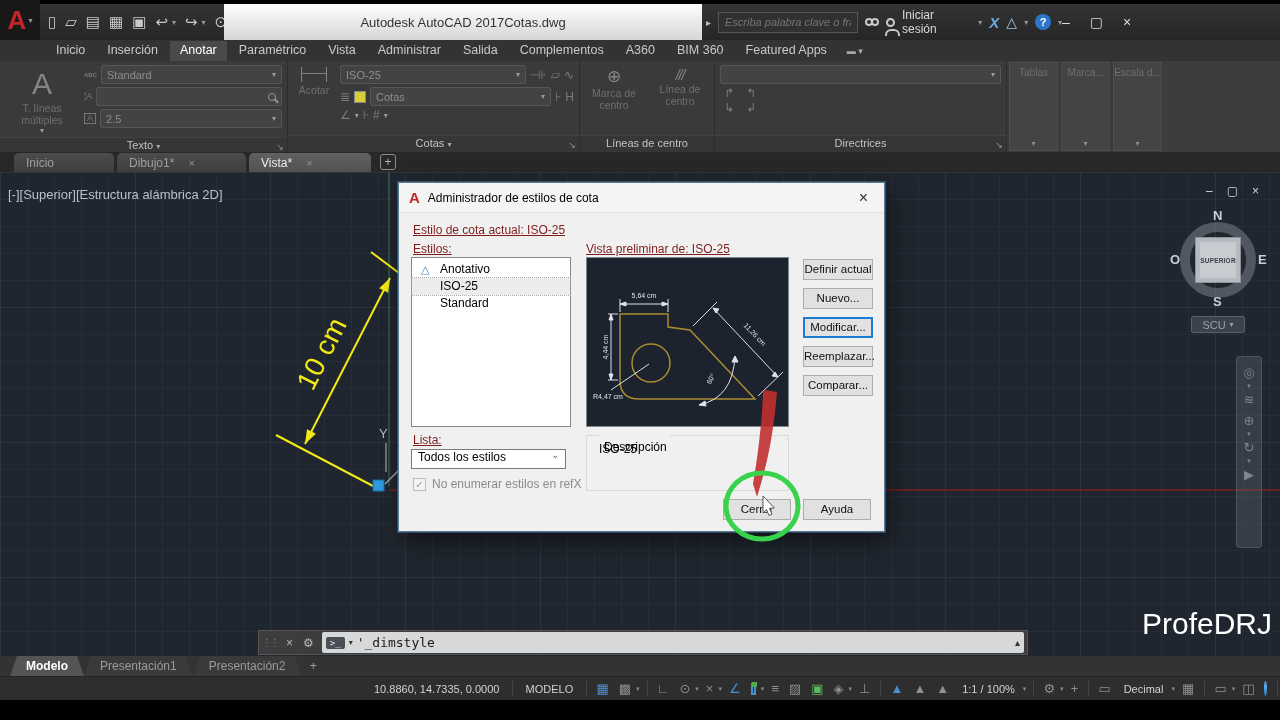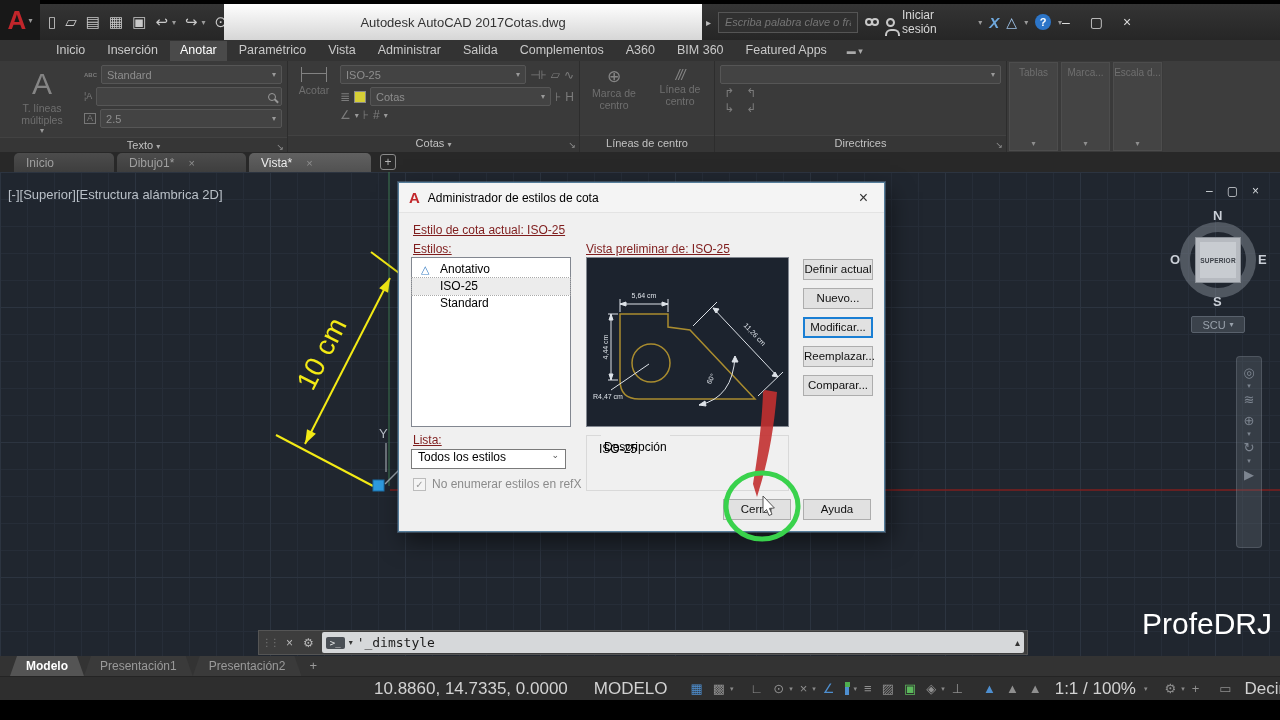--- a/index.html
+++ b/index.html
@@ -157,21 +157,21 @@
   #layouttabs { position:absolute; left:0; top:656px; width:1280px; height:20px; background:#333;
     display:flex; align-items:stretch; padding-left:10px; }
   .ltab { padding:0 16px; font-size:12px; color:#9a9a9a; line-height:20px;
     clip-path:polygon(7px 0,calc(100% - 7px) 0,100% 100%,0 100%); background:#3a3a3a; }
   .ltab.active { background:#545454; color:#fff; font-weight:bold; }
   .ladd { color:#9a9a9a; font-size:13px; line-height:20px; padding:0 8px; }
 
   
   #statusbar { position:absolute; left:0; top:676px; width:1280px; height:24px; background:#2e2e2e;
     border-top:1px solid #242424; display:flex; align-items:center; gap:4px; padding-left:368px; }
-  #statusbar .stxt { color:#d2d2d2; font-size:17px; padding:0 6px; white-space:nowrap; }
+  #statusbar .stxt { color:#d2d2d2; font-size:11px; padding:0 6px; white-space:nowrap; }
   .sic { color:#8f8f8f; font-size:13px; line-height:1; padding:0 3px; }
   .sic.blue { color:#4e8fd0; }
   .sic.green { color:#5cb85c; }
   .sdd { color:#8a8a8a; font-size:7px; margin-left:-2px; }
   .ssep { width:1px; height:15px; background:#454545; margin:0 3px; }
   .osnapc { width:12px; height:12px; border:2px solid #4e8fd0; position:relative; margin:0 3px; }
   .osnapc i { position:absolute; right:-3px; top:-3px; width:5px; height:5px; background:#4fae4f; display:block; }
   .hwacc { width:15px; height:15px; border-radius:50%; background:radial-gradient(circle at 35% 35%,#5fb0f0,#1f6fc0); margin:0 3px; }
 </style>
 </head>

